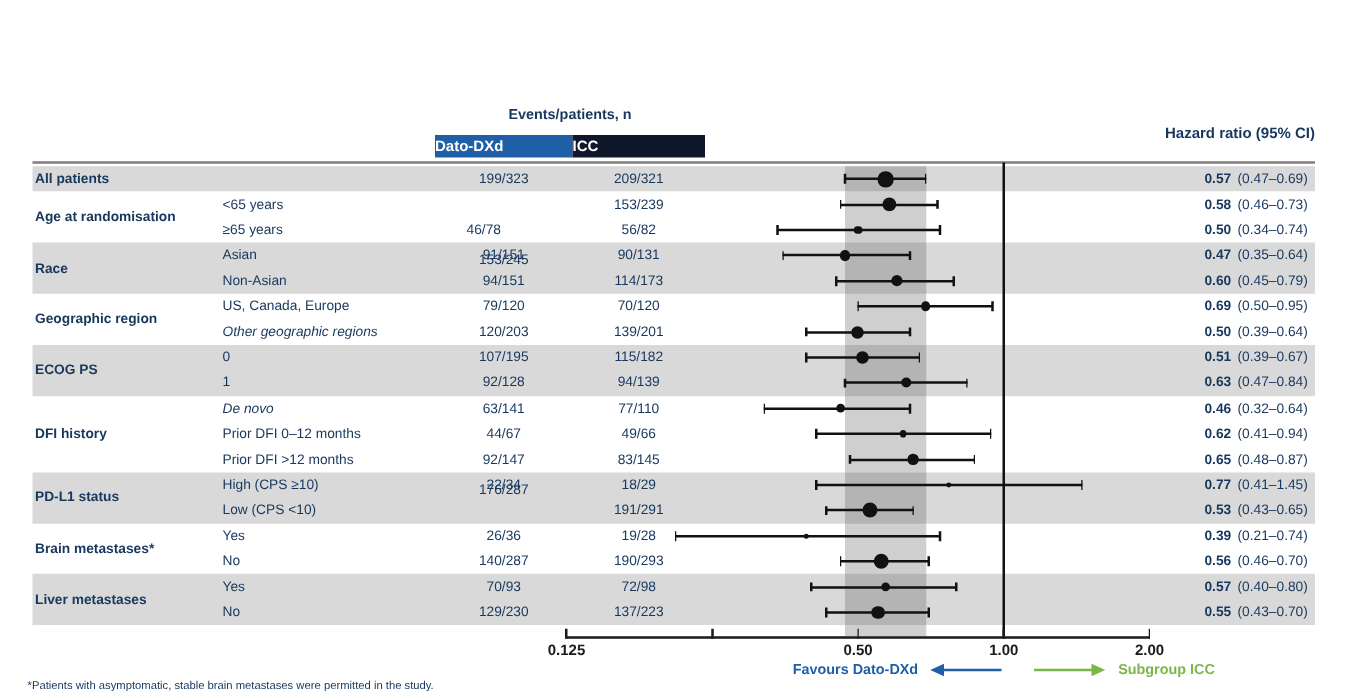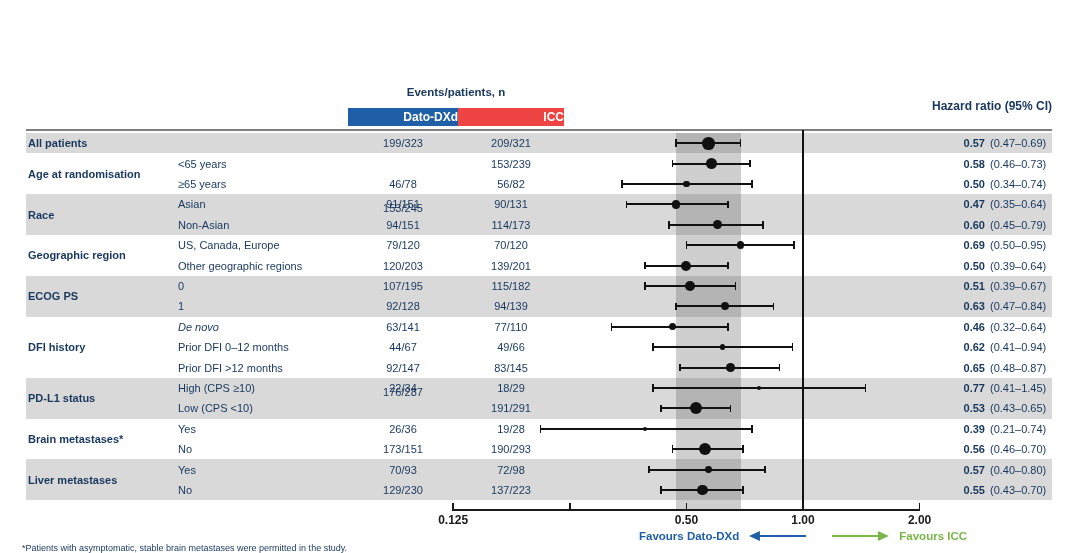--- a/index.html
+++ b/index.html
@@ -3,21 +3,21 @@
 <meta charset="utf-8">
 <style>
   html,body{margin:0;padding:0;background:#ffffff;}
   #slide{
     position:relative;width:1080px;height:553px;background:#ffffff;overflow:hidden;
     font-family:"Liberation Sans", sans-serif;
   }
   .abs{position:absolute;}
   #title{left:22px;top:20px;font-size:30px;font-weight:bold;letter-spacing:-0.3px;}
   #events-header{left:348px;top:86px;width:216px;text-align:center;font-size:11.5px;font-weight:bold;}
-  .arm-box{top:108px;height:18px;display:flex;align-items:center;justify-content:flex-end;
+  .arm-box{top:108px;height:18px;display:flex;align-items:center;justify-content:flex-start;
            color:#ffffff;font-size:12px;font-weight:bold;}
   #arm1-box{left:348px;width:110px;}
   #arm2-box{left:458px;width:106px;}
   #hr-header{left:852px;top:99px;width:200px;text-align:right;font-size:12px;font-weight:bold;}
   #header-line{left:26px;top:129px;width:1026px;height:2px;background:#7f7f7f;}
   .stripe{position:absolute;left:26px;width:1026px;z-index:1;}
   .band{position:absolute;z-index:2;}
   .refline{position:absolute;z-index:3;}
   .rowtext{position:absolute;z-index:5;font-size:11px;display:flex;align-items:center;}
   .grouplabel{font-weight:bold;}
@@ -36,21 +36,21 @@
 </style>
 </head>
 <body>
 
 <div id="slide">
 
   <div class="abs" id="events-header" style="color: rgb(23, 55, 93);">Events/patients, n</div>
   <div class="abs arm-box" id="arm1-box" style="background: rgb(31, 95, 168);">
     <span>Dato-DXd</span>
   </div>
-  <div class="abs arm-box" id="arm2-box" style="background: #ef4444;">
+  <div class="abs arm-box" id="arm2-box" style="background: #0f172a;">
     <span>ICC</span>
   </div>
   <div class="abs" id="hr-header" style="color: rgb(23, 55, 93);">Hazard ratio (95% CI)</div>
   <div class="abs" id="header-line"></div>
 
   <div id="plot-layer">
       <div class="band" style="left: 675.991px; width: 64.5889px; top: 133px; height: 376px; background: rgba(95, 95, 95, 0.3);"></div>
       <div class="refline" style="left: 802.25px; width: 1.5px; top: 130px; height: 379px; background: rgb(17, 17, 17);"></div>
       <div class="stripe" style="top: 133px; height: 20.4px; background: rgb(217, 217, 217);"></div>
       <div class="rowtext grouplabel" style="left: 28px; top: 133px; height: 20.4px; width: 150px; color: rgb(23, 55, 93);">All patients</div>
@@ -67,21 +67,21 @@
       <div class="rowtext" style="left: 178px; top: 153.4px; height: 20.4px; width: 168px; color: rgb(23, 55, 93);">&lt;65 years</div>
       <div class="rowtext num" style="left: 348px; top: 153.4px; height: 20.4px; width: 110px; color: rgb(23, 55, 93); margin-top: 44px;">153/245</div>
       <div class="rowtext num" style="left: 458px; top: 153.4px; height: 20.4px; width: 106px; color: rgb(23, 55, 93);">153/239</div>
       <div class="rowtext hrval" style="left: 900px; top: 153.4px; height: 20.4px; width: 85px; color: rgb(23, 55, 93);">0.58</div>
       <div class="rowtext" style="left: 990px; top: 153.4px; height: 20.4px; width: 64px; color: rgb(23, 55, 93);">(0.46–0.73)</div>
       <div class="whisk" style="left: 672.374px; width: 77.6862px; top: 162.6px; height: 2px; background: rgb(17, 17, 17);"></div>
       <div class="cap" style="left: 671.574px; width: 1.8px; top: 159.8px; height: 7.6px; background: rgb(17, 17, 17);"></div>
       <div class="cap" style="left: 749.06px; width: 1.8px; top: 159.8px; height: 7.6px; background: rgb(17, 17, 17);"></div>
       <div class="dot" style="left: 705.867px; top: 158.1px; width: 11px; height: 11px; background: rgb(17, 17, 17);"></div>
       <div class="rowtext" style="left: 178px; top: 173.8px; height: 20.4px; width: 168px; color: rgb(23, 55, 93);">≥65 years</div>
-      <div class="rowtext num" style="left: 348px; top: 173.8px; height: 20.4px; width: 110px; color: rgb(23, 55, 93);">46/78</div>
+      <div class="rowtext num" style="left: 332px; top: 173.8px; height: 20.4px; width: 110px; color: rgb(23, 55, 93);">46/78</div>
       <div class="rowtext num" style="left: 458px; top: 173.8px; height: 20.4px; width: 106px; color: rgb(23, 55, 93);">56/82</div>
       <div class="rowtext hrval" style="left: 900px; top: 173.8px; height: 20.4px; width: 85px; color: rgb(23, 55, 93);">0.50</div>
       <div class="rowtext" style="left: 990px; top: 173.8px; height: 20.4px; width: 64px; color: rgb(23, 55, 93);">(0.34–0.74)</div>
       <div class="whisk" style="left: 621.525px; width: 130.824px; top: 183px; height: 2px; background: rgb(17, 17, 17);"></div>
       <div class="cap" style="left: 620.725px; width: 1.8px; top: 180.2px; height: 7.6px; background: rgb(17, 17, 17);"></div>
       <div class="cap" style="left: 751.349px; width: 1.8px; top: 180.2px; height: 7.6px; background: rgb(17, 17, 17);"></div>
       <div class="dot" style="left: 683.238px; top: 180.838px; width: 6.32456px; height: 6.32456px; background: rgb(17, 17, 17);"></div>
       <div class="stripe" style="top: 194.2px; height: 40.8px; background: rgb(217, 217, 217);"></div>
       <div class="rowtext grouplabel" style="left: 28px; top: 194.2px; height: 40.8px; width: 150px; color: rgb(23, 55, 93);">Race</div>
       <div class="rowtext" style="left: 178px; top: 194.2px; height: 20.4px; width: 168px; color: rgb(23, 55, 93);">Asian</div>
@@ -105,21 +105,21 @@
       <div class="rowtext grouplabel" style="left: 28px; top: 235px; height: 40.8px; width: 150px; color: rgb(23, 55, 93);">Geographic region</div>
       <div class="rowtext" style="left: 178px; top: 235px; height: 20.4px; width: 168px; color: rgb(23, 55, 93);">US, Canada, Europe</div>
       <div class="rowtext num" style="left: 348px; top: 235px; height: 20.4px; width: 110px; color: rgb(23, 55, 93);">79/120</div>
       <div class="rowtext num" style="left: 458px; top: 235px; height: 20.4px; width: 106px; color: rgb(23, 55, 93);">70/120</div>
       <div class="rowtext hrval" style="left: 900px; top: 235px; height: 20.4px; width: 85px; color: rgb(23, 55, 93);">0.69</div>
       <div class="rowtext" style="left: 990px; top: 235px; height: 20.4px; width: 64px; color: rgb(23, 55, 93);">(0.50–0.95)</div>
       <div class="whisk" style="left: 686.4px; width: 107.972px; top: 244.2px; height: 2px; background: rgb(17, 17, 17);"></div>
       <div class="cap" style="left: 685.6px; width: 1.8px; top: 241.4px; height: 7.6px; background: rgb(17, 17, 17);"></div>
       <div class="cap" style="left: 793.372px; width: 1.8px; top: 241.4px; height: 7.6px; background: rgb(17, 17, 17);"></div>
       <div class="dot" style="left: 736.707px; top: 241.327px; width: 7.74597px; height: 7.74597px; background: rgb(17, 17, 17);"></div>
-      <div class="rowtext" style="left: 178px; top: 255.4px; height: 20.4px; width: 168px; color: rgb(23, 55, 93);">Other geographic regions</div>
+      <div class="rowtext" style="left: 178px; top: 255.4px; height: 20.4px; width: 168px; color: rgb(23, 55, 93); font-style: italic;">Other geographic regions</div>
       <div class="rowtext num" style="left: 348px; top: 255.4px; height: 20.4px; width: 110px; color: rgb(23, 55, 93);">120/203</div>
       <div class="rowtext num" style="left: 458px; top: 255.4px; height: 20.4px; width: 106px; color: rgb(23, 55, 93);">139/201</div>
       <div class="rowtext hrval" style="left: 900px; top: 255.4px; height: 20.4px; width: 85px; color: rgb(23, 55, 93);">0.50</div>
       <div class="rowtext" style="left: 990px; top: 255.4px; height: 20.4px; width: 64px; color: rgb(23, 55, 93);">(0.39–0.64)</div>
       <div class="whisk" style="left: 644.604px; width: 83.3221px; top: 264.6px; height: 2px; background: rgb(17, 17, 17);"></div>
       <div class="cap" style="left: 643.804px; width: 1.8px; top: 261.8px; height: 7.6px; background: rgb(17, 17, 17);"></div>
       <div class="cap" style="left: 726.926px; width: 1.8px; top: 261.8px; height: 7.6px; background: rgb(17, 17, 17);"></div>
       <div class="dot" style="left: 681.375px; top: 260.575px; width: 10.0499px; height: 10.0499px; background: rgb(17, 17, 17);"></div>
       <div class="stripe" style="top: 275.8px; height: 40.8px; background: rgb(217, 217, 217);"></div>
       <div class="rowtext grouplabel" style="left: 28px; top: 275.8px; height: 40.8px; width: 150px; color: rgb(23, 55, 93);">ECOG PS</div>
@@ -193,21 +193,21 @@
       <div class="rowtext" style="left: 178px; top: 418.6px; height: 20.4px; width: 168px; color: rgb(23, 55, 93);">Yes</div>
       <div class="rowtext num" style="left: 348px; top: 418.6px; height: 20.4px; width: 110px; color: rgb(23, 55, 93);">26/36</div>
       <div class="rowtext num" style="left: 458px; top: 418.6px; height: 20.4px; width: 106px; color: rgb(23, 55, 93);">19/28</div>
       <div class="rowtext hrval" style="left: 900px; top: 418.6px; height: 20.4px; width: 85px; color: rgb(23, 55, 93);">0.39</div>
       <div class="rowtext" style="left: 990px; top: 418.6px; height: 20.4px; width: 64px; color: rgb(23, 55, 93);">(0.21–0.74)</div>
       <div class="whisk" style="left: 540.471px; width: 211.878px; top: 427.8px; height: 2px; background: rgb(17, 17, 17);"></div>
       <div class="cap" style="left: 539.671px; width: 1.8px; top: 425px; height: 7.6px; background: rgb(17, 17, 17);"></div>
       <div class="cap" style="left: 751.349px; width: 1.8px; top: 425px; height: 7.6px; background: rgb(17, 17, 17);"></div>
       <div class="dot" style="left: 642.604px; top: 426.8px; width: 4px; height: 4px; background: rgb(17, 17, 17);"></div>
       <div class="rowtext" style="left: 178px; top: 439px; height: 20.4px; width: 168px; color: rgb(23, 55, 93);">No</div>
-      <div class="rowtext num" style="left: 348px; top: 439px; height: 20.4px; width: 110px; color: rgb(23, 55, 93);">173/151</div>
+      <div class="rowtext num" style="left: 348px; top: 439px; height: 20.4px; width: 110px; color: rgb(23, 55, 93);">140/287</div>
       <div class="rowtext num" style="left: 458px; top: 439px; height: 20.4px; width: 106px; color: rgb(23, 55, 93);">190/293</div>
       <div class="rowtext hrval" style="left: 900px; top: 439px; height: 20.4px; width: 85px; color: rgb(23, 55, 93);">0.56</div>
       <div class="rowtext" style="left: 990px; top: 439px; height: 20.4px; width: 64px; color: rgb(23, 55, 93);">(0.46–0.70)</div>
       <div class="whisk" style="left: 672.374px; width: 70.6271px; top: 448.2px; height: 2px; background: rgb(17, 17, 17);"></div>
       <div class="cap" style="left: 671.574px; width: 1.8px; top: 445.4px; height: 7.6px; background: rgb(17, 17, 17);"></div>
       <div class="cap" style="left: 742.001px; width: 1.8px; top: 445.4px; height: 7.6px; background: rgb(17, 17, 17);"></div>
       <div class="dot" style="left: 699.443px; top: 443.179px; width: 12.0416px; height: 12.0416px; background: rgb(17, 17, 17);"></div>
       <div class="stripe" style="top: 459.4px; height: 40.8px; background: rgb(217, 217, 217);"></div>
       <div class="rowtext grouplabel" style="left: 28px; top: 459.4px; height: 40.8px; width: 150px; color: rgb(23, 55, 93);">Liver metastases</div>
       <div class="rowtext" style="left: 178px; top: 459.4px; height: 20.4px; width: 168px; color: rgb(23, 55, 93);">Yes</div>
@@ -251,17 +251,17 @@
           <polygon points="0,6 11,1 11,11" fill="currentColor"></polygon>
         </svg>
     </span>
     <span style="width:4px"></span>
     <span style="color: rgb(122, 182, 72);">
       <svg width="58" height="12" viewBox="0 0 58 12">
           <line x1="1" y1="6" x2="48" y2="6" stroke="currentColor" stroke-width="2"></line>
           <polygon points="58,6 47,1 47,11" fill="currentColor"></polygon>
         </svg>
     </span>
-    <span class="fav" style="color: rgb(122, 182, 72);">Favours ICC</span>
+    <span class="fav" style="color: rgb(122, 182, 72);">Subgroup ICC</span>
   </div>
 
   <div class="abs" id="footnote" style="color: rgb(23, 55, 93);">*Patients with asymptomatic, stable brain metastases were permitted in the study.</div>
 </div>
 
 </body></html>

